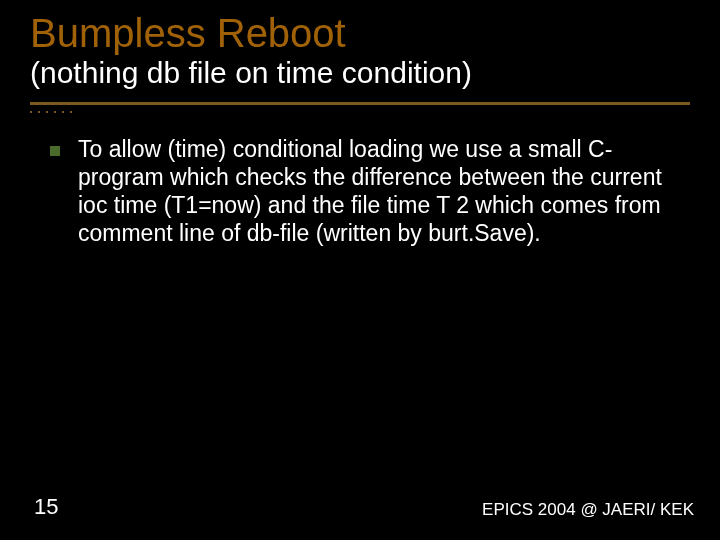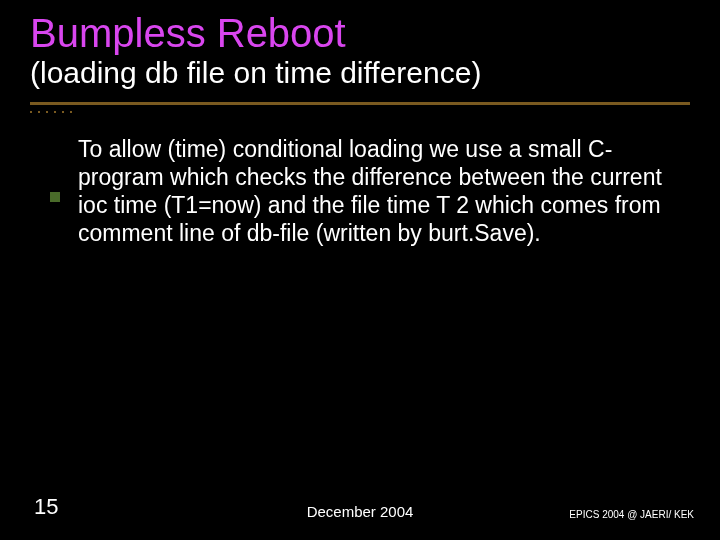--- a/index.html
+++ b/index.html
@@ -12,21 +12,21 @@
   }
   .slide {
     width: 720px;
     height: 540px;
     position: relative;
     padding: 12px 30px 0 30px;
   }
   .title {
     font-size: 40px;
     font-weight: normal;
-    color: #d946ef;
+    color: #a16207;
     line-height: 1.05;
   }
   .subtitle {
     font-size: 30px;
     font-weight: normal;
     color: #ffffff;
     margin-top: 2px;
   }
   .rule-wrap {
     margin-top: 12px;
@@ -50,21 +50,21 @@
     height: 2px;
     background: #7a5a20;
     display: inline-block;
   }
   .content {
     padding-left: 20px;
     padding-right: 10px;
   }
   .bullet-row {
     display: flex;
-    align-items: center;
+    align-items: flex-start;
     margin-bottom: 4px;
   }
   .bullet-icon {
     width: 10px;
     height: 10px;
     background: #4a6b2a;
     flex-shrink: 0;
     margin-top: 11px;
     margin-right: 18px;
   }
@@ -89,31 +89,31 @@
     font-size: 22px;
   }
   .footer-center {
     position: absolute;
     left: 50%;
     transform: translateX(-50%);
     bottom: 20px;
     font-size: 15px;
   }
   .footer-right {
-    font-size: 10px;
+    font-size: 17px;
     margin-left: 48px;
   }
 </style>
 </head>
 <body>
 
 <div class="slide">
 
   <div class="title">Bumpless Reboot</div>
-  <div class="subtitle">(loading db file on time difference)</div>
+  <div class="subtitle">(nothing db file on time condition)</div>
 
   <div class="rule-wrap">
     <div class="rule-main"></div>
     <div class="rule-dots">
       <span></span>
         <span></span>
         <span></span>
         <span></span>
         <span></span>
         <span></span>
@@ -128,15 +128,14 @@
     </div>
 
 
 
   </div>
 
   <div class="footer">
     <div class="page-num">15</div>
     <div class="footer-right">EPICS 2004 @ JAERI/ KEK</div>
   </div>
-  <div class="footer-center">December 2004</div>
 
 </div>
 
 </body></html>

